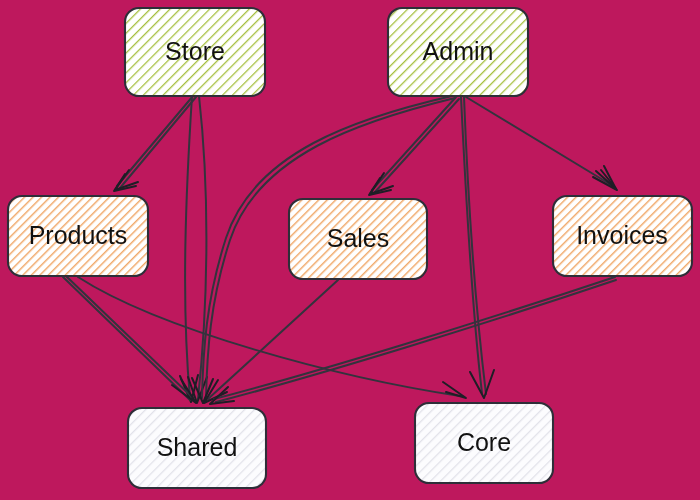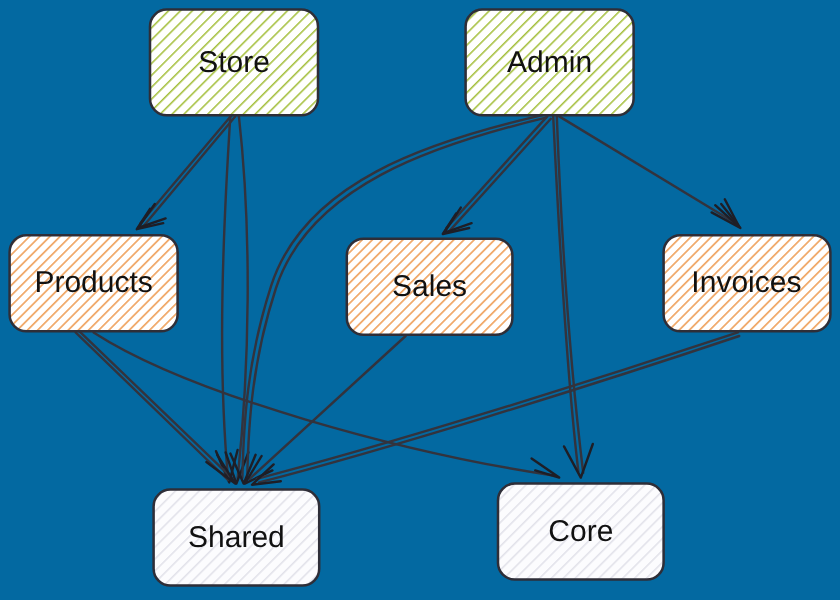--- a/index.html
+++ b/index.html
@@ -10,21 +10,21 @@
   body {
     width: 700px;
     height: 500px;
     overflow: hidden;
     font-family: "Liberation Sans", sans-serif;
   }
   #diagram-root {
     position: relative;
     width: 700px;
     height: 500px;
-    background: #0369a1;
+    background: #be185d;
   }
   #graph-svg {
     position: absolute;
     top: 0;
     left: 0;
     width: 700px;
     height: 500px;
     display: block;
   }
   .node-label {

